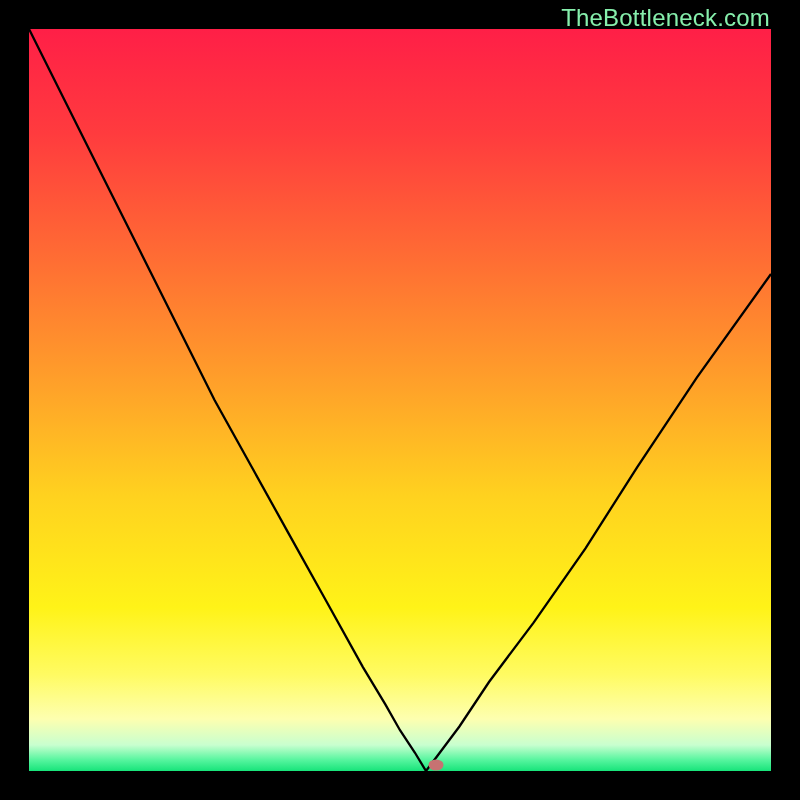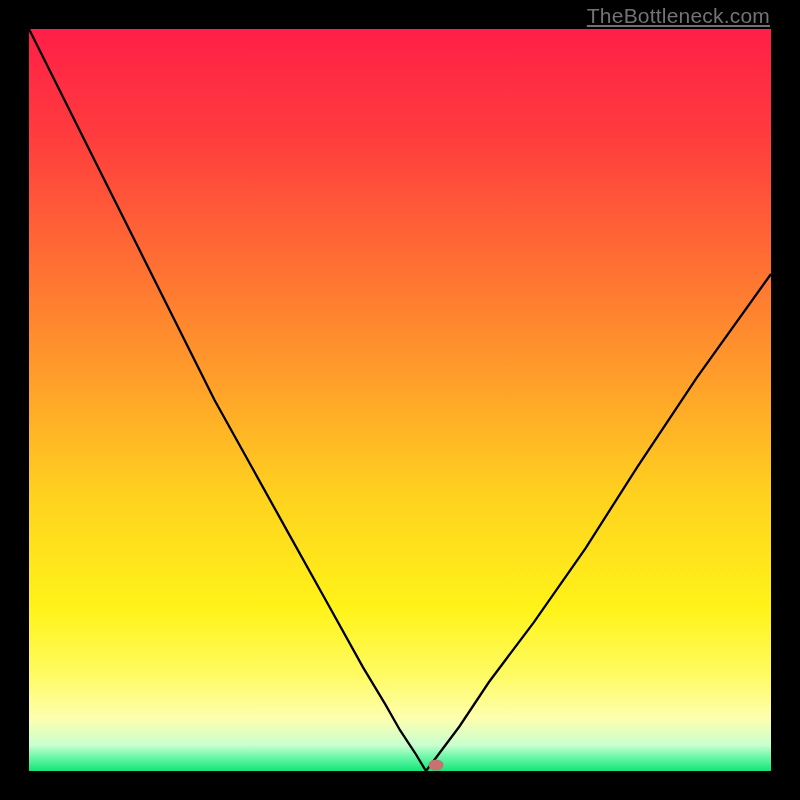--- a/index.html
+++ b/index.html
@@ -49,25 +49,24 @@
     position: absolute;
     width: 15px;
     height: 11px;
     border-radius: 50%;
     transform: translate(-50%, -50%);
   }
   .watermark {
     position: absolute;
     top: 4px;
     right: 30px;
-    font-size: 21px;
+    font-size: 24px;
     font-weight: 500;
     letter-spacing: 0.2px;
-    color: #737373;
-    text-decoration: underline;
+    color: #86efac;
   }
 </style>
 </head>
 <body>
 
 <div class="frame">
 
   <div class="plot-area">
 
     <svg class="gradient" viewBox="0 0 742 742" preserveAspectRatio="none">

